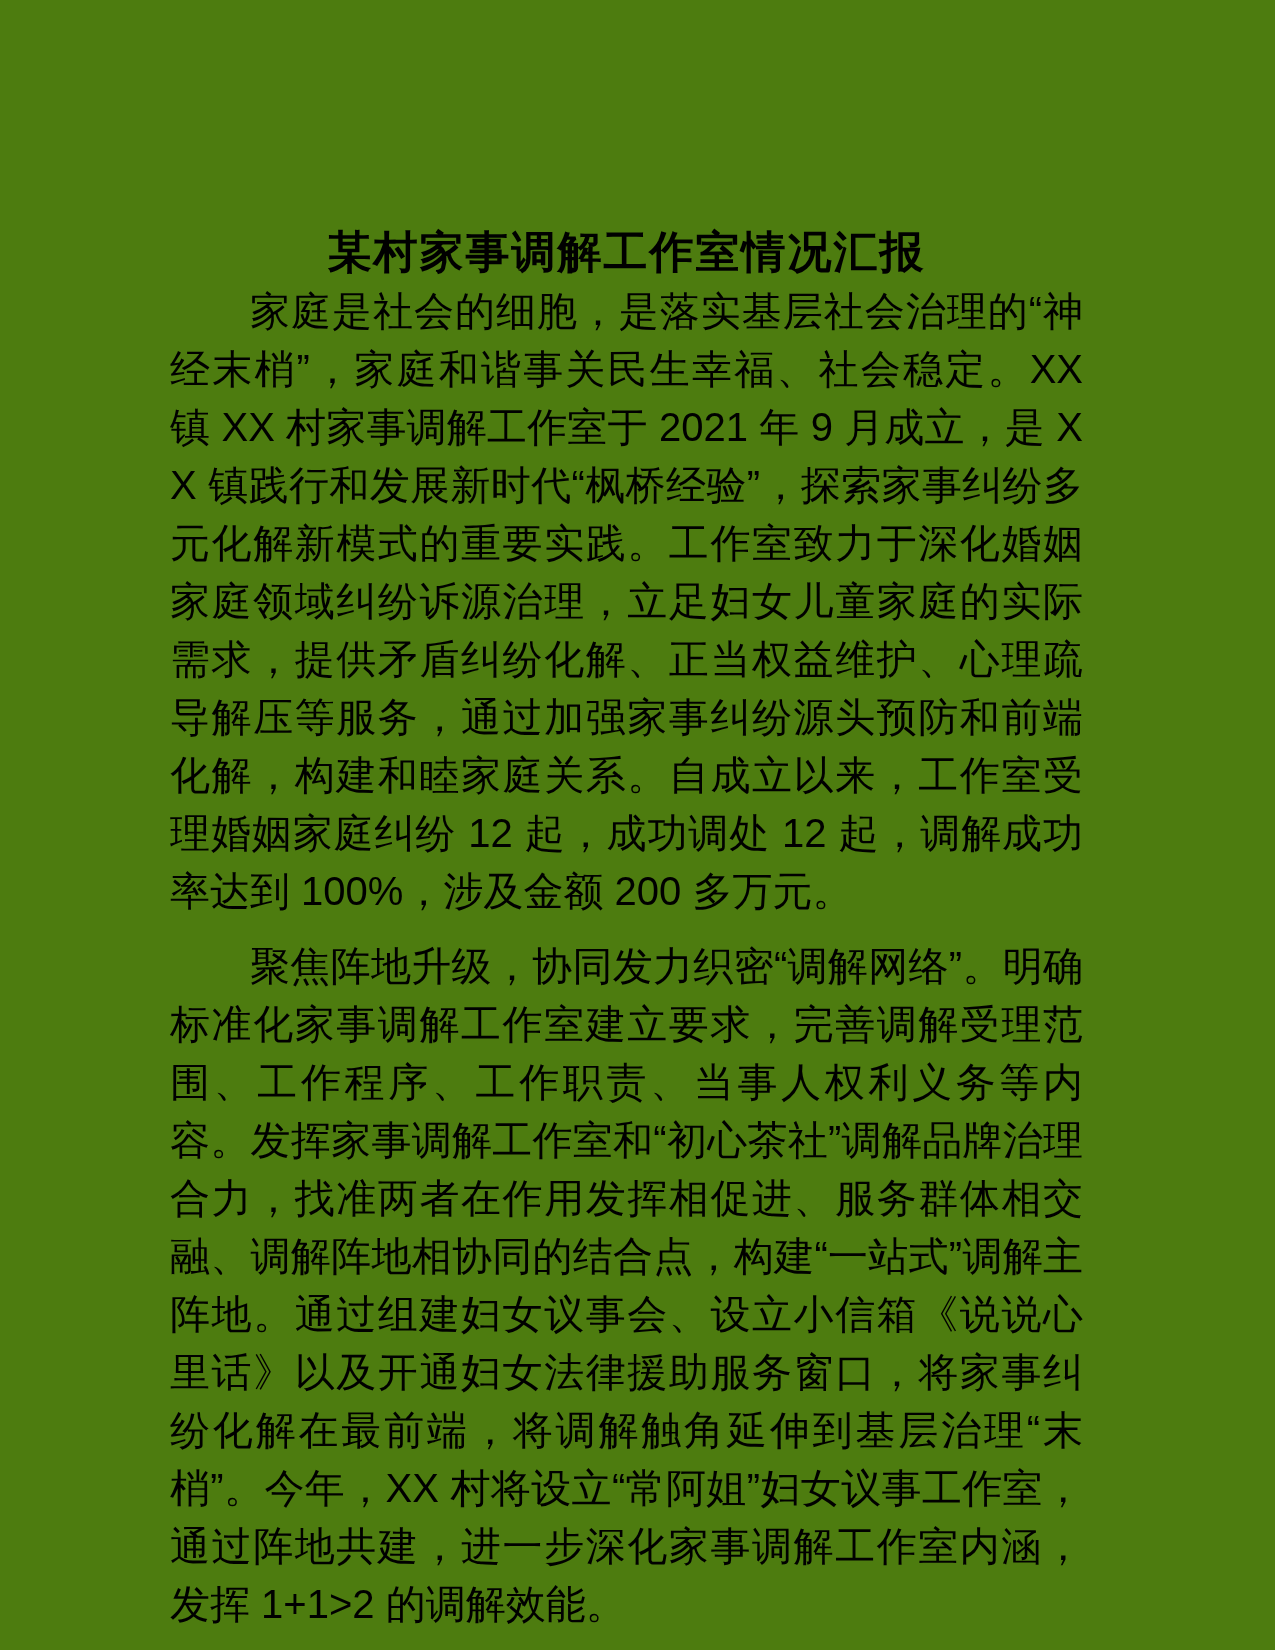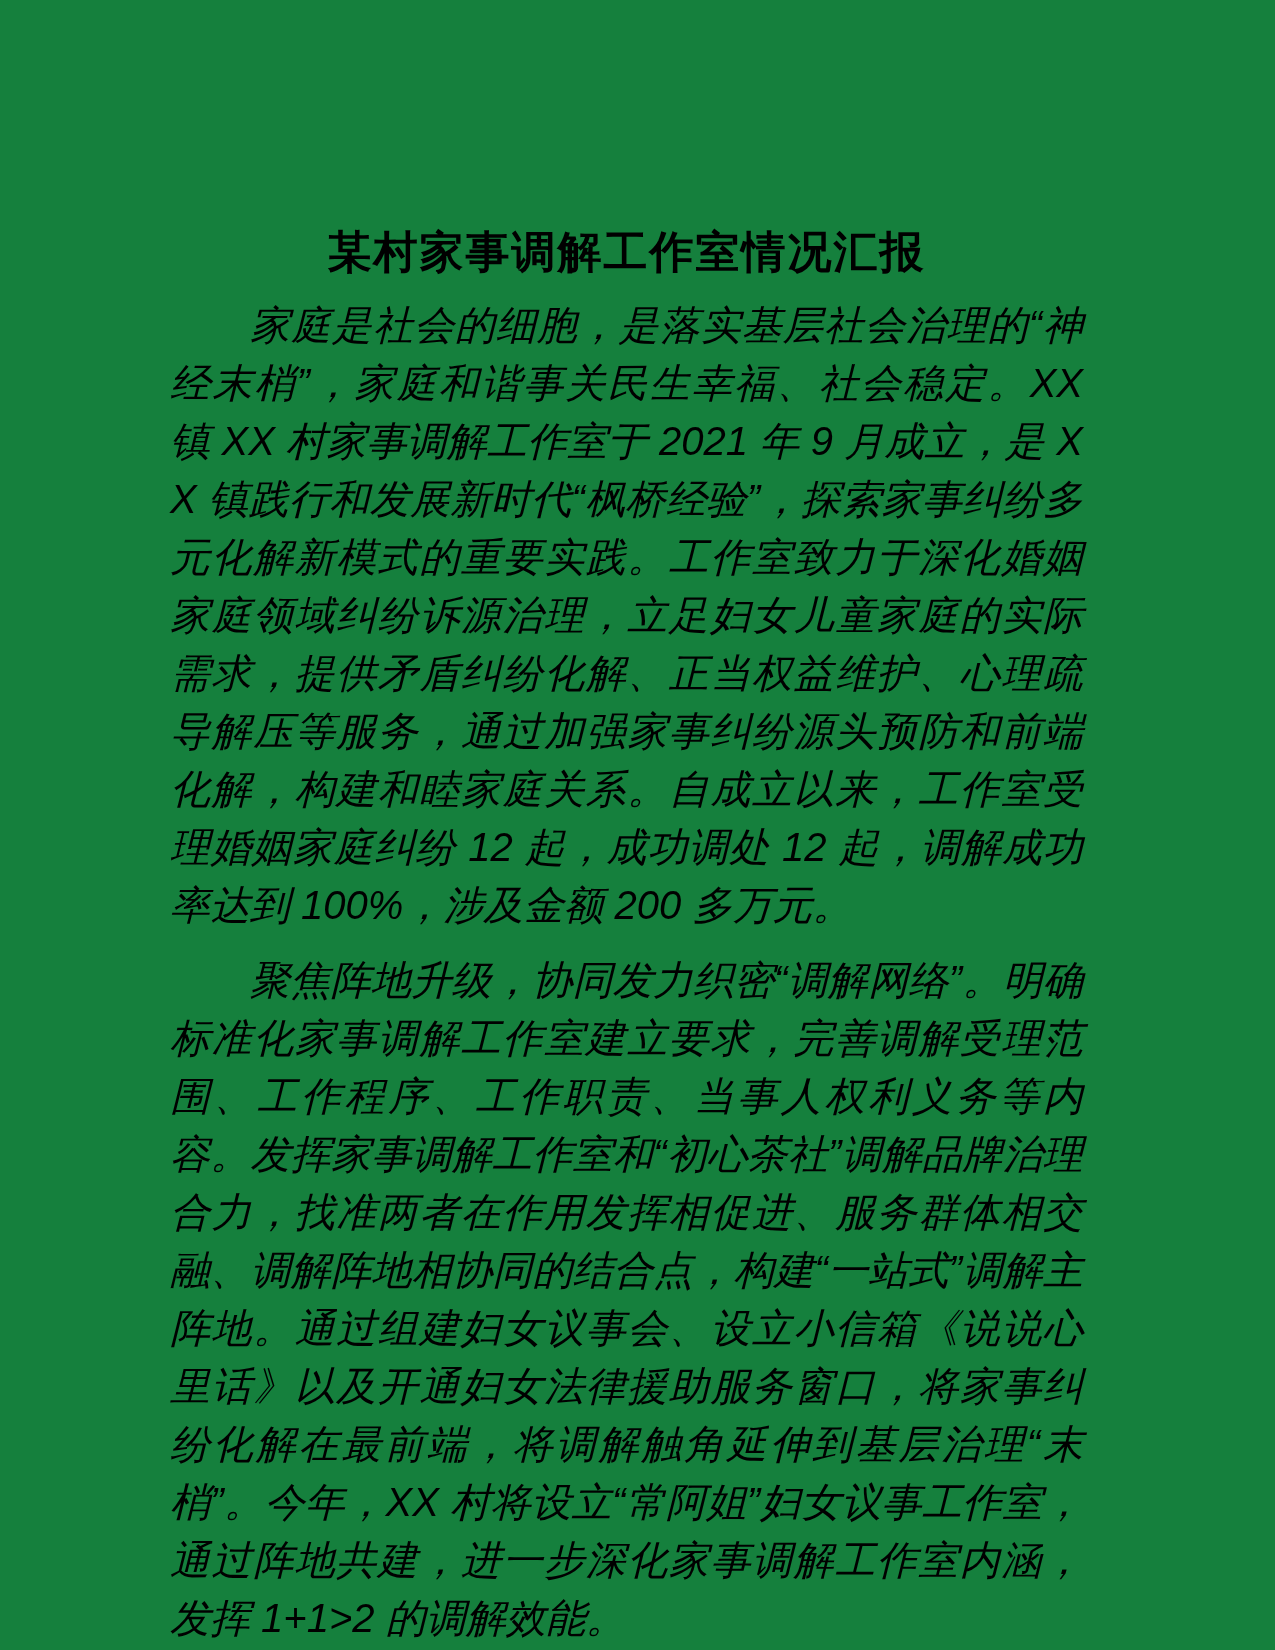--- a/index.html
+++ b/index.html
@@ -4,39 +4,37 @@
   <style>
     html, body {
       margin: 0;
       padding: 0;
       background: #ffffff;
     }
     .page {
       position: relative;
       width: 1275px;
       height: 1650px;
-      background: #15803d;
+      background: #4d7c0f;
       box-sizing: border-box;
       padding: 222px 192px 0 170px;
       color: #000000;
       font-family: "Liberation Sans", "DejaVu Sans", sans-serif;
       overflow: hidden;
     }
     .doc-title {
       margin: 0;
       font-size: 44px;
       line-height: 60px;
       font-weight: bold;
       text-align: center;
       letter-spacing: 2px;
       color: #000000;
     }
     .doc-body {
-      margin-top: 14px;
-      font-style: italic;
     }
     .doc-para {
       margin: 0;
       font-size: 40px;
       line-height: 58px;
       font-weight: normal;
       text-align: justify;
       text-justify: inter-ideograph;
       text-indent: 2em;
       color: #000000;

